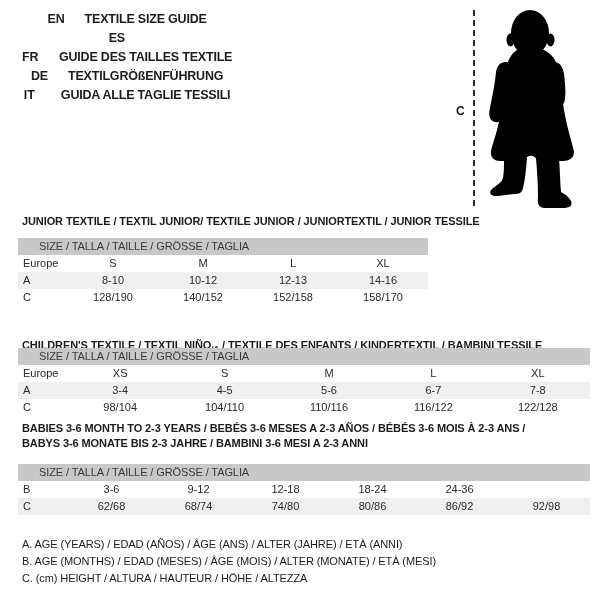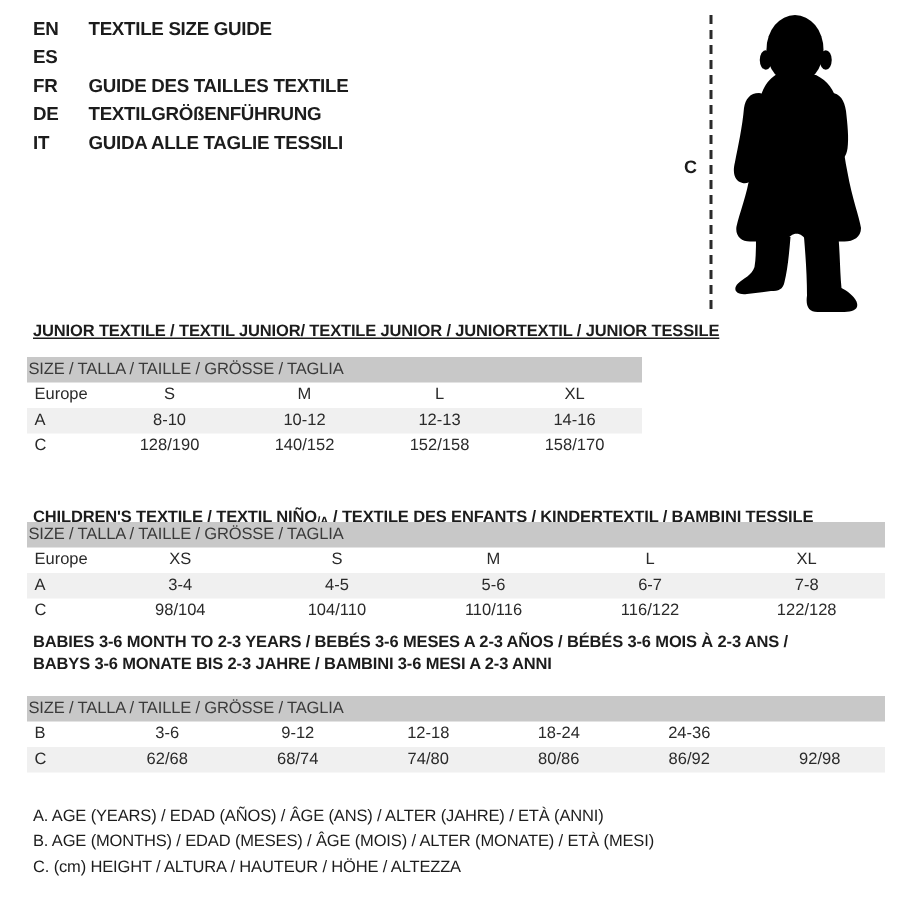--- a/index.html
+++ b/index.html
@@ -1,38 +1,38 @@
 <!DOCTYPE html>
 <html><head>
 <meta charset="utf-8">
 <style>
   html,body{margin:0;padding:0;}
   body{width:600px;height:600px;background:#ffffff;font-family:"Liberation Sans",sans-serif;color:#1c1c1c;}
   .canvas{position:relative;width:600px;height:600px;overflow:hidden;background:#ffffff;}
 
   
   .lang-list{position:absolute;left:22px;top:10px;}
-  .lang-row{display:flex;height:19px;line-height:19px;font-weight:bold;font-size:12.5px;letter-spacing:-0.2px;}
+  .lang-row{display:flex;height:19px;line-height:19px;font-weight:bold;font-size:12.5px;letter-spacing:-0.2px;justify-content:center;}
   .lang-code{width:37px;}
   .lang-title{white-space:nowrap;}
 
   
   .dash-line{position:absolute;left:473px;top:10px;height:196px;width:0;border-left:2px dashed #2a2a2a;}
   .c-label{position:absolute;left:456px;top:104px;font-weight:bold;font-size:12px;}
   .baby{position:absolute;left:470px;top:0px;width:130px;height:215px;}
 
   
   .sec-title{position:absolute;left:22px;font-weight:bold;font-size:11px;letter-spacing:-0.1px;white-space:nowrap;line-height:15px;}
   .sub{font-size:8px;vertical-align:-2px;font-weight:bold;}
 
   
   .size-table{position:absolute;left:18px;}
   .w-narrow{width:410px;}
   .w-wide{width:572px;}
-  .size-bar{height:17px;line-height:17px;background:#c8c8c8;font-size:11px;color:#3a3a3a;padding-left:1px;letter-spacing:-0.1px;}
+  .size-bar{height:17px;line-height:17px;background:#c8c8c8;font-size:11px;color:#3a3a3a;padding-left:21px;letter-spacing:-0.1px;}
   .t-row{display:grid;height:17px;line-height:17px;font-size:11px;color:#2a2a2a;}
   .cols-4{grid-template-columns:50px repeat(4,1fr);}
   .cols-5{grid-template-columns:50px repeat(5,1fr);}
   .cols-6{grid-template-columns:50px repeat(6,1fr);}
   .t-row.alt{background:#f0f0f0;}
   .cell-label{text-align:left;padding-left:5px;}
   .cell-val{text-align:center;}
 
   
   .footnotes{position:absolute;left:22px;top:536px;}
@@ -79,21 +79,21 @@
                C30,123 33,119 34,112 C36,100 39,84 40,74 C41,66 40,62 36,62 Z"></path>
       <path d="M84,62 C90,62 93,67 94,74 C95,83 96,92 95,99 C94,106 90,108 86,106
                C82,104 82,99 83,94 C84,87 84,76 83,70 C82,65 82,62 84,62 Z"></path>
       <path d="M34,158 L57,158 C56,170 55,180 53,188 C52,193 49,194 44,194 L28,196
                C21,197 18,193 22,189 C26,185 31,184 33,178 C34,172 34,165 34,158 Z"></path>
       <path d="M66,158 L89,158 C90,170 90,182 91,192 C95,194 99,197 101,201
                C103,206 99,208 93,208 L75,208 C69,208 67,204 68,197 C68,184 67,170 66,158 Z"></path>
     </g>
   </svg>
 
-  <div class="sec-title" style="top:214px;text-decoration:underline;">JUNIOR TEXTILE / TEXTIL JUNIOR/ TEXTILE JUNIOR / JUNIORTEXTIL / JUNIOR TESSILE</div>
+  <div class="sec-title" style="top:214px;">JUNIOR TEXTILE / TEXTIL JUNIOR/ TEXTILE JUNIOR / JUNIORTEXTIL / JUNIOR TESSILE</div>
   <div class="size-table w-narrow" style="top:238px;">
     <div class="size-bar">SIZE / TALLA / TAILLE / GRÖSSE / TAGLIA</div>
     <div class="t-row cols-4">
       <span class="cell-label">Europe</span>
       <span class="cell-val">S</span>
       <span class="cell-val">M</span>
       <span class="cell-val">L</span>
       <span class="cell-val">XL</span>
     </div>
     <div class="t-row cols-4 alt">

